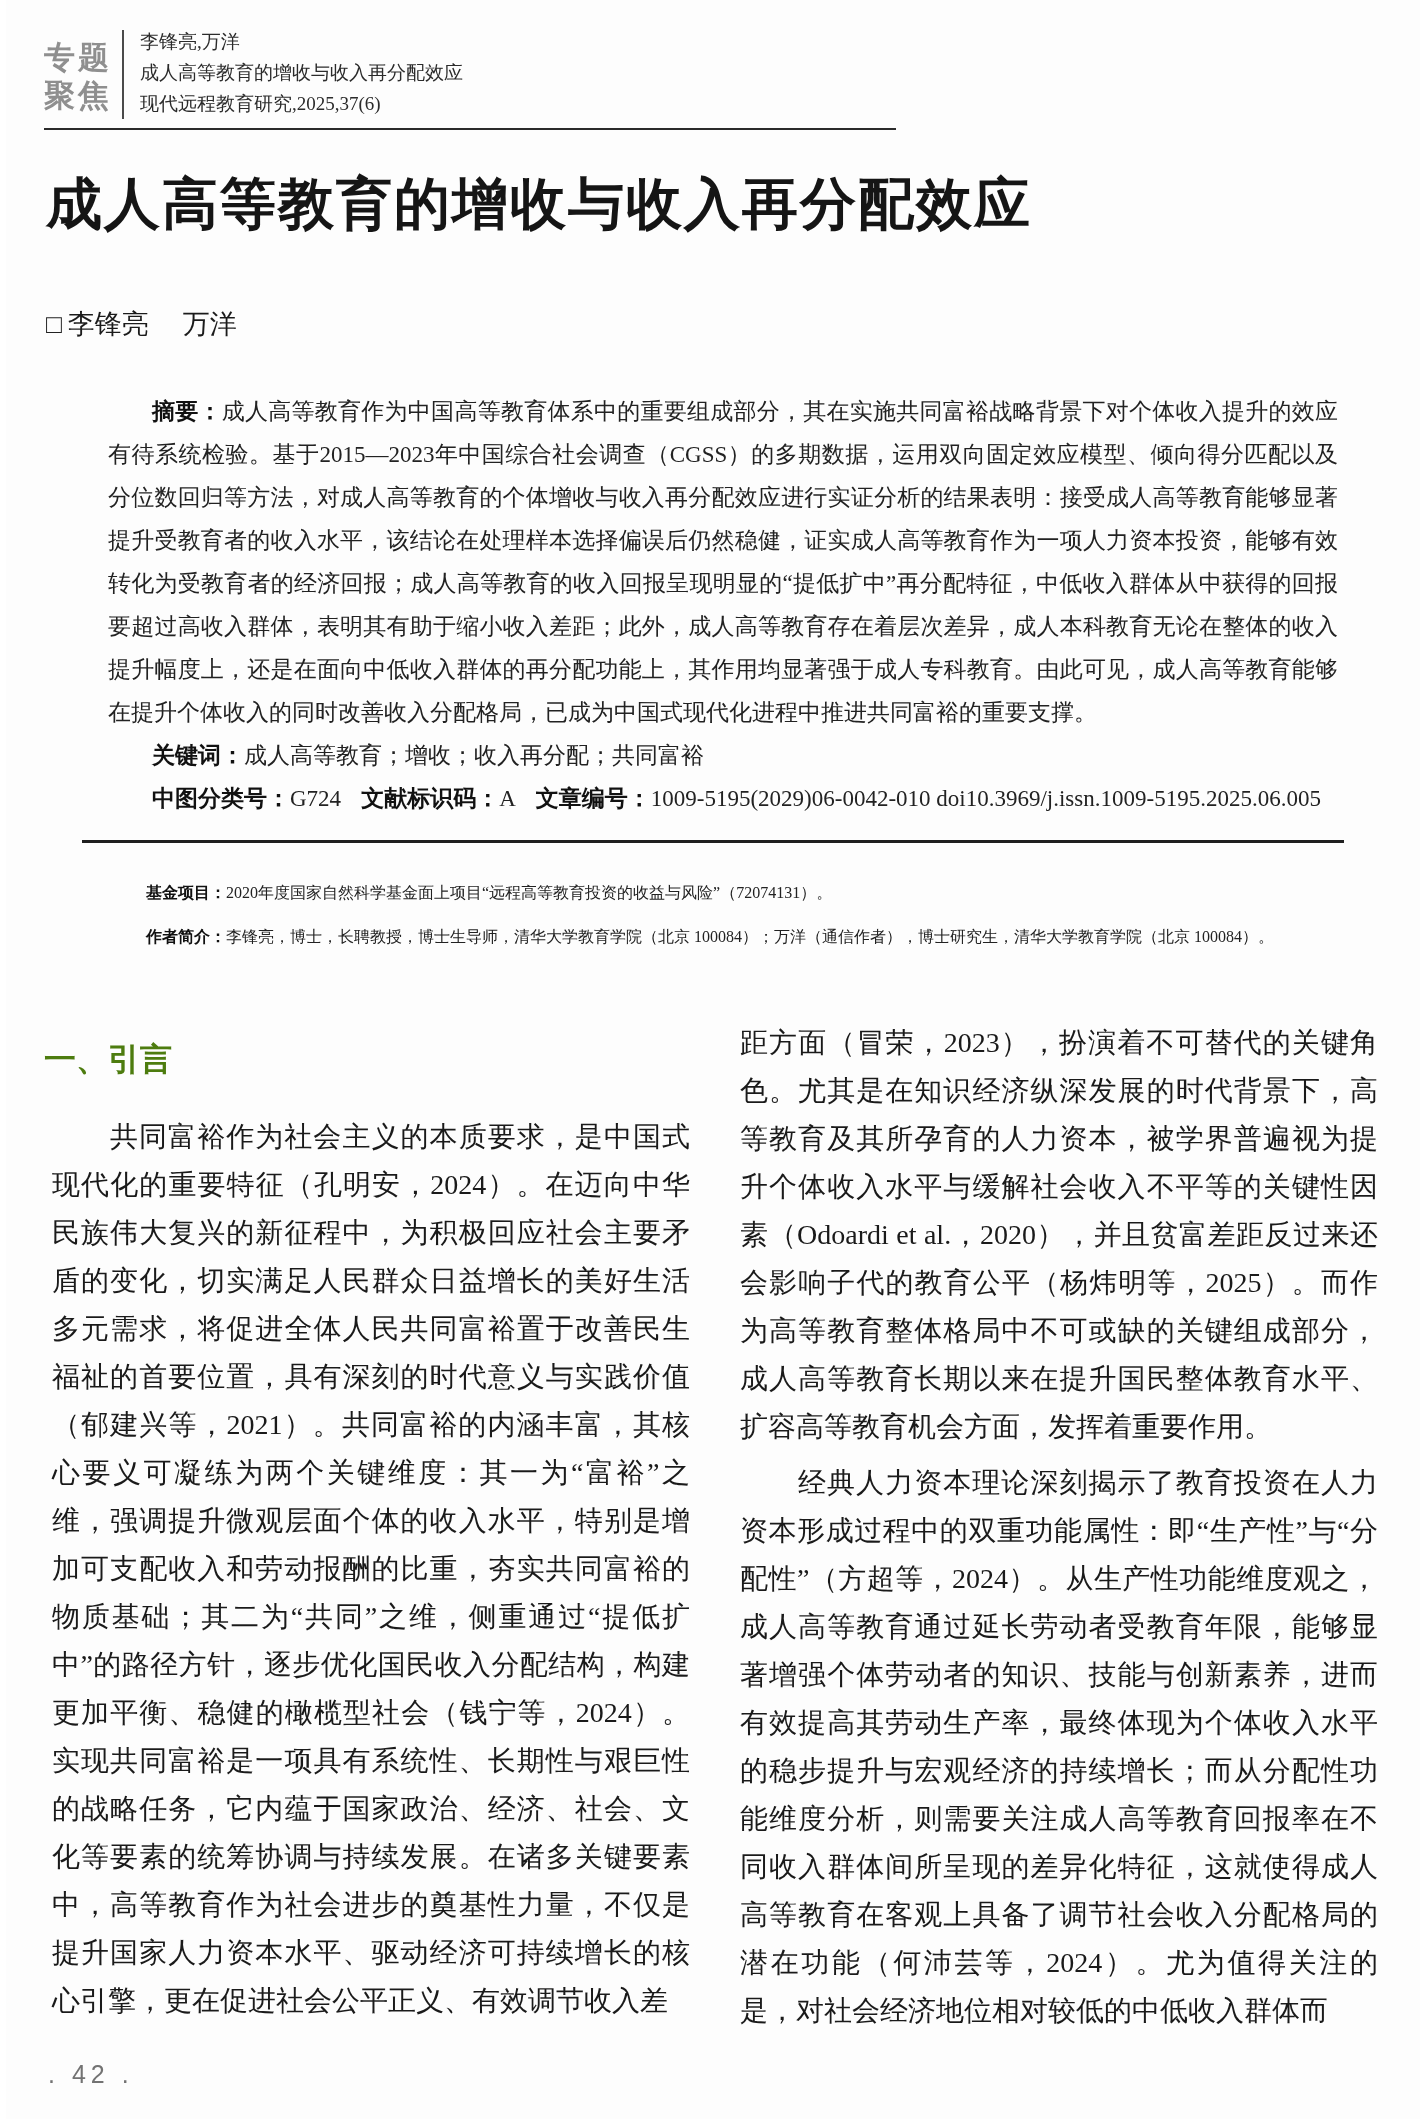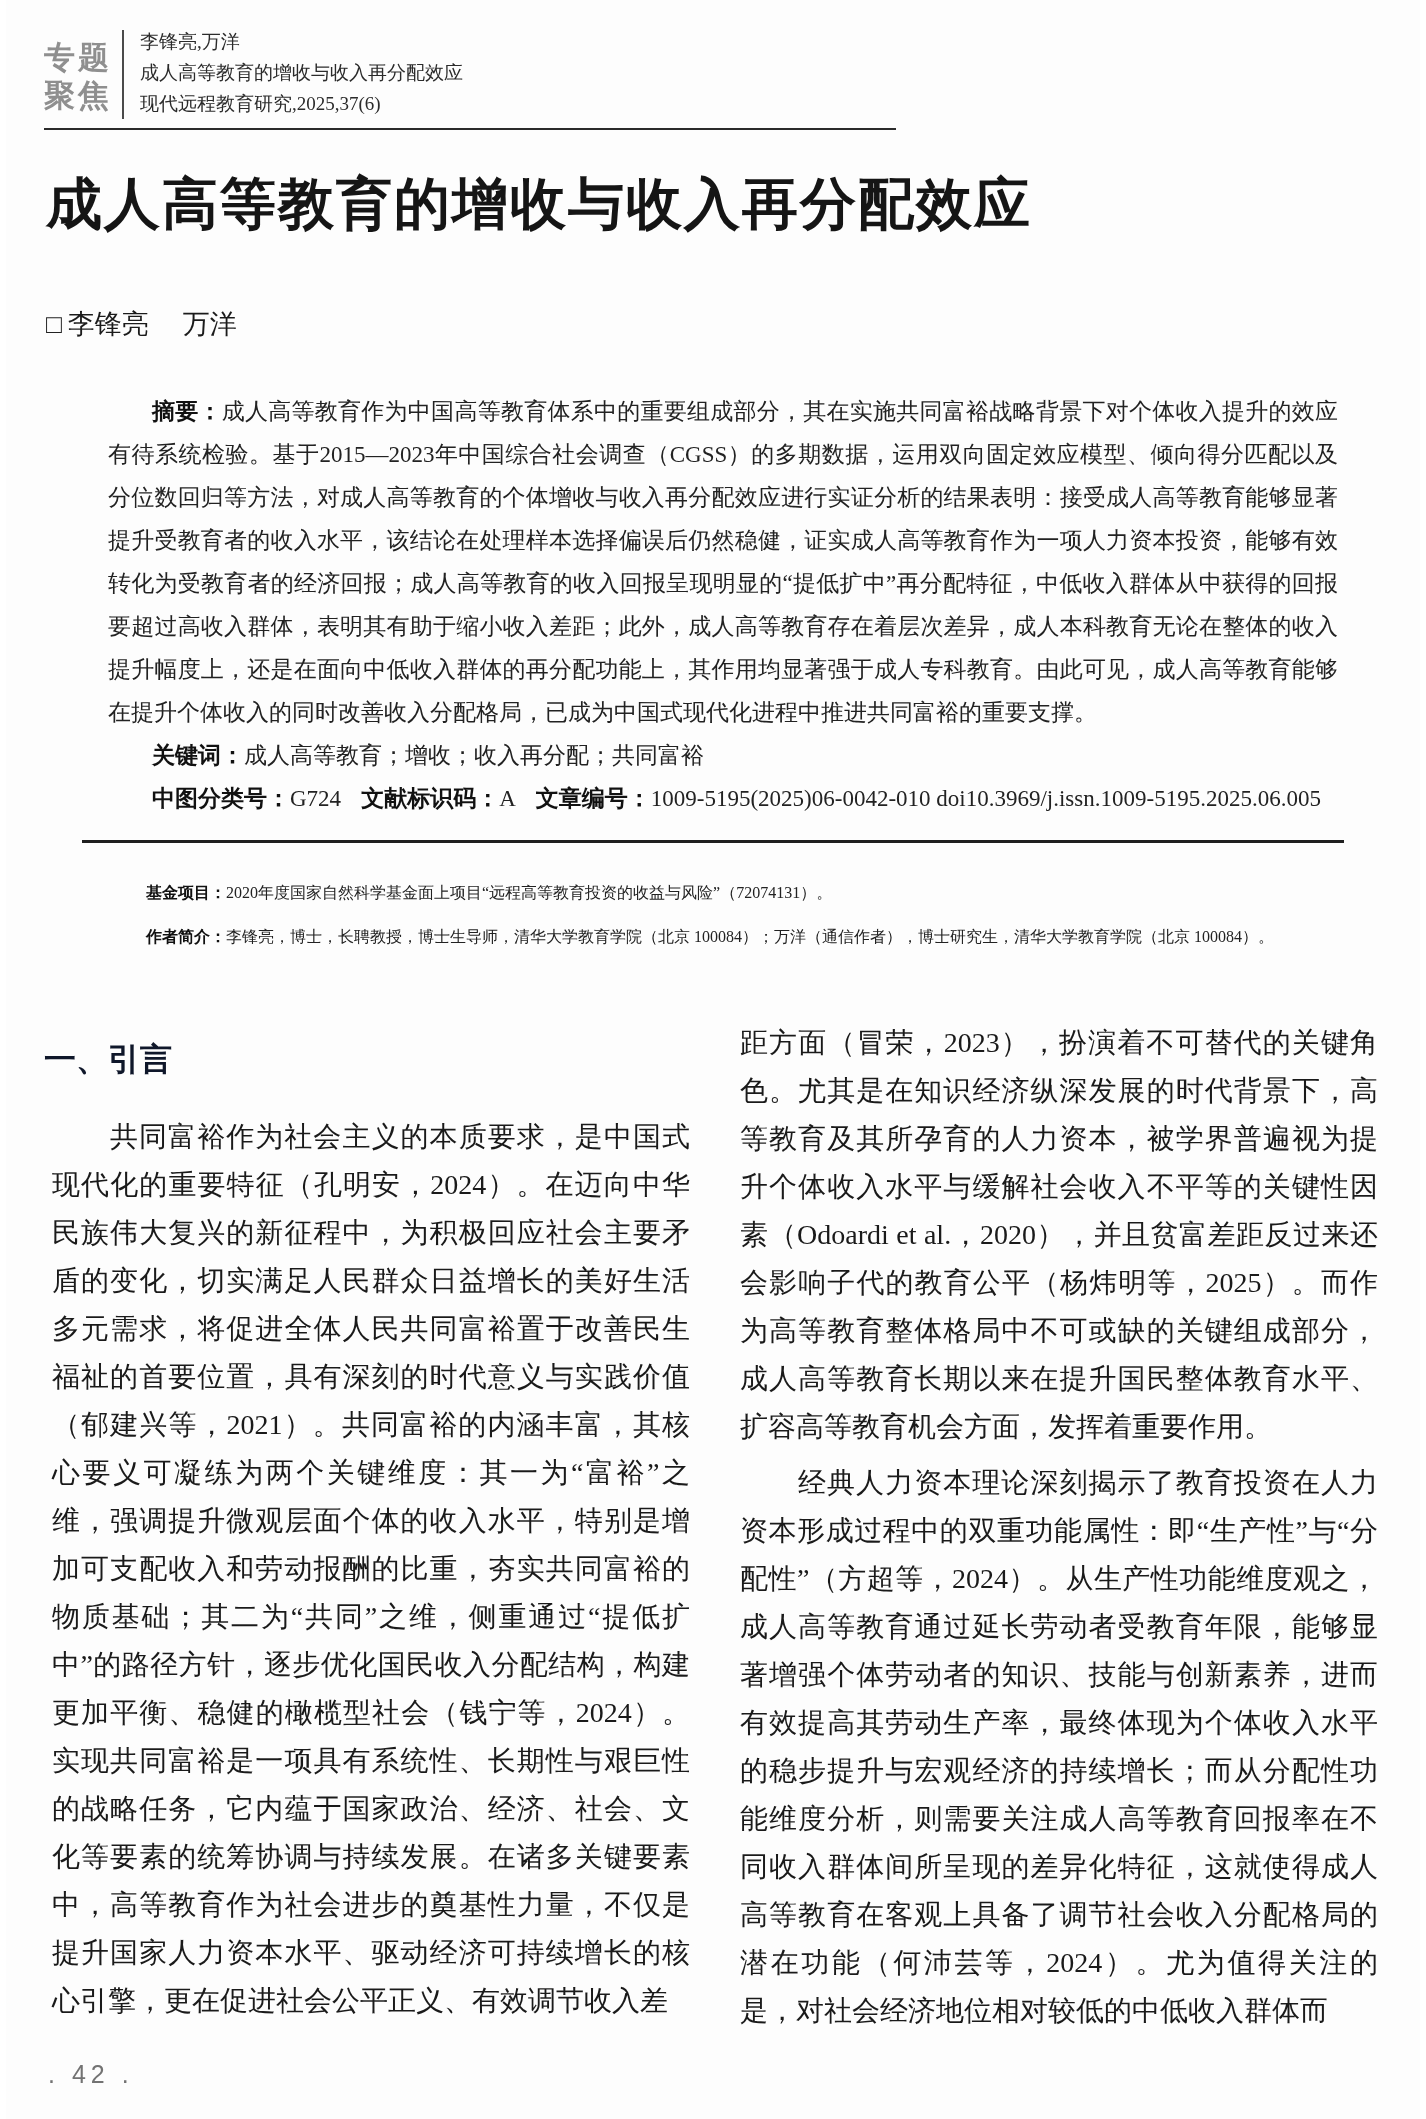--- a/index.html
+++ b/index.html
@@ -92,21 +92,21 @@
     flex: 1;
     font-size: 28px;
     line-height: 48px;
     text-align: justify;
     color: #1a1a1a;
   }
   .section-heading {
     font-family: "Liberation Sans", sans-serif;
     font-weight: bold;
     font-size: 32px;
-    color: #0f172a;
+    color: #4d7c0f;
     margin: 24px 0 30px 0;
   }
   .col p { margin: 8px; }
   .p-indent { text-indent: 58px; }
   .p-cont { text-indent: 0; }
 
   
   .page-footer {
     position: absolute;
     left: 42px;
@@ -138,21 +138,21 @@
 
   <h1 class="article-title">成人高等教育的增收与收入再分配效应</h1>
 
   <div class="authors">
     <span class="author-marker">□</span><span class="author-name">李锋亮</span><span class="author-name">万洋</span>
   </div>
 
   <section class="abstract">
     <p><span class="lbl">摘要：</span><span>成人高等教育作为中国高等教育体系中的重要组成部分，其在实施共同富裕战略背景下对个体收入提升的效应有待系统检验。基于2015—2023年中国综合社会调查（CGSS）的多期数据，运用双向固定效应模型、倾向得分匹配以及分位数回归等方法，对成人高等教育的个体增收与收入再分配效应进行实证分析的结果表明：接受成人高等教育能够显著提升受教育者的收入水平，该结论在处理样本选择偏误后仍然稳健，证实成人高等教育作为一项人力资本投资，能够有效转化为受教育者的经济回报；成人高等教育的收入回报呈现明显的“提低扩中”再分配特征，中低收入群体从中获得的回报要超过高收入群体，表明其有助于缩小收入差距；此外，成人高等教育存在着层次差异，成人本科教育无论在整体的收入提升幅度上，还是在面向中低收入群体的再分配功能上，其作用均显著强于成人专科教育。由此可见，成人高等教育能够在提升个体收入的同时改善收入分配格局，已成为中国式现代化进程中推进共同富裕的重要支撑。</span></p>
     <p><span class="lbl">关键词：</span><span>成人高等教育；增收；收入再分配；共同富裕</span></p>
-    <p><span class="lbl">中图分类号：</span><span>G724</span><span class="meta-gap"></span><span class="lbl">文献标识码：</span><span>A</span><span class="meta-gap"></span><span class="lbl">文章编号：</span><span>1009-5195(2025)06-0042-010</span>&nbsp;<span>doi10.3969/j.issn.1009-5195.2025.06.005</span></p>
+    <p><span class="lbl">中图分类号：</span><span>G724</span><span class="meta-gap"></span><span class="lbl">文献标识码：</span><span>A</span><span class="meta-gap"></span><span class="lbl">文章编号：</span><span>1009-5195(2029)06-0042-010</span>&nbsp;<span>doi10.3969/j.issn.1009-5195.2025.06.005</span></p>
   </section>
 
   <div class="mid-rule"></div>
 
   <section class="funding">
     <p><span class="lbl">基金项目：</span><span>2020年度国家自然科学基金面上项目“远程高等教育投资的收益与风险”（72074131）。</span></p>
     <p><span class="lbl">作者简介：</span><span>李锋亮，博士，长聘教授，博士生导师，清华大学教育学院（北京 100084）；万洋（通信作者），博士研究生，清华大学教育学院（北京 100084）。</span></p>
   </section>
 
   <main class="body-cols">

